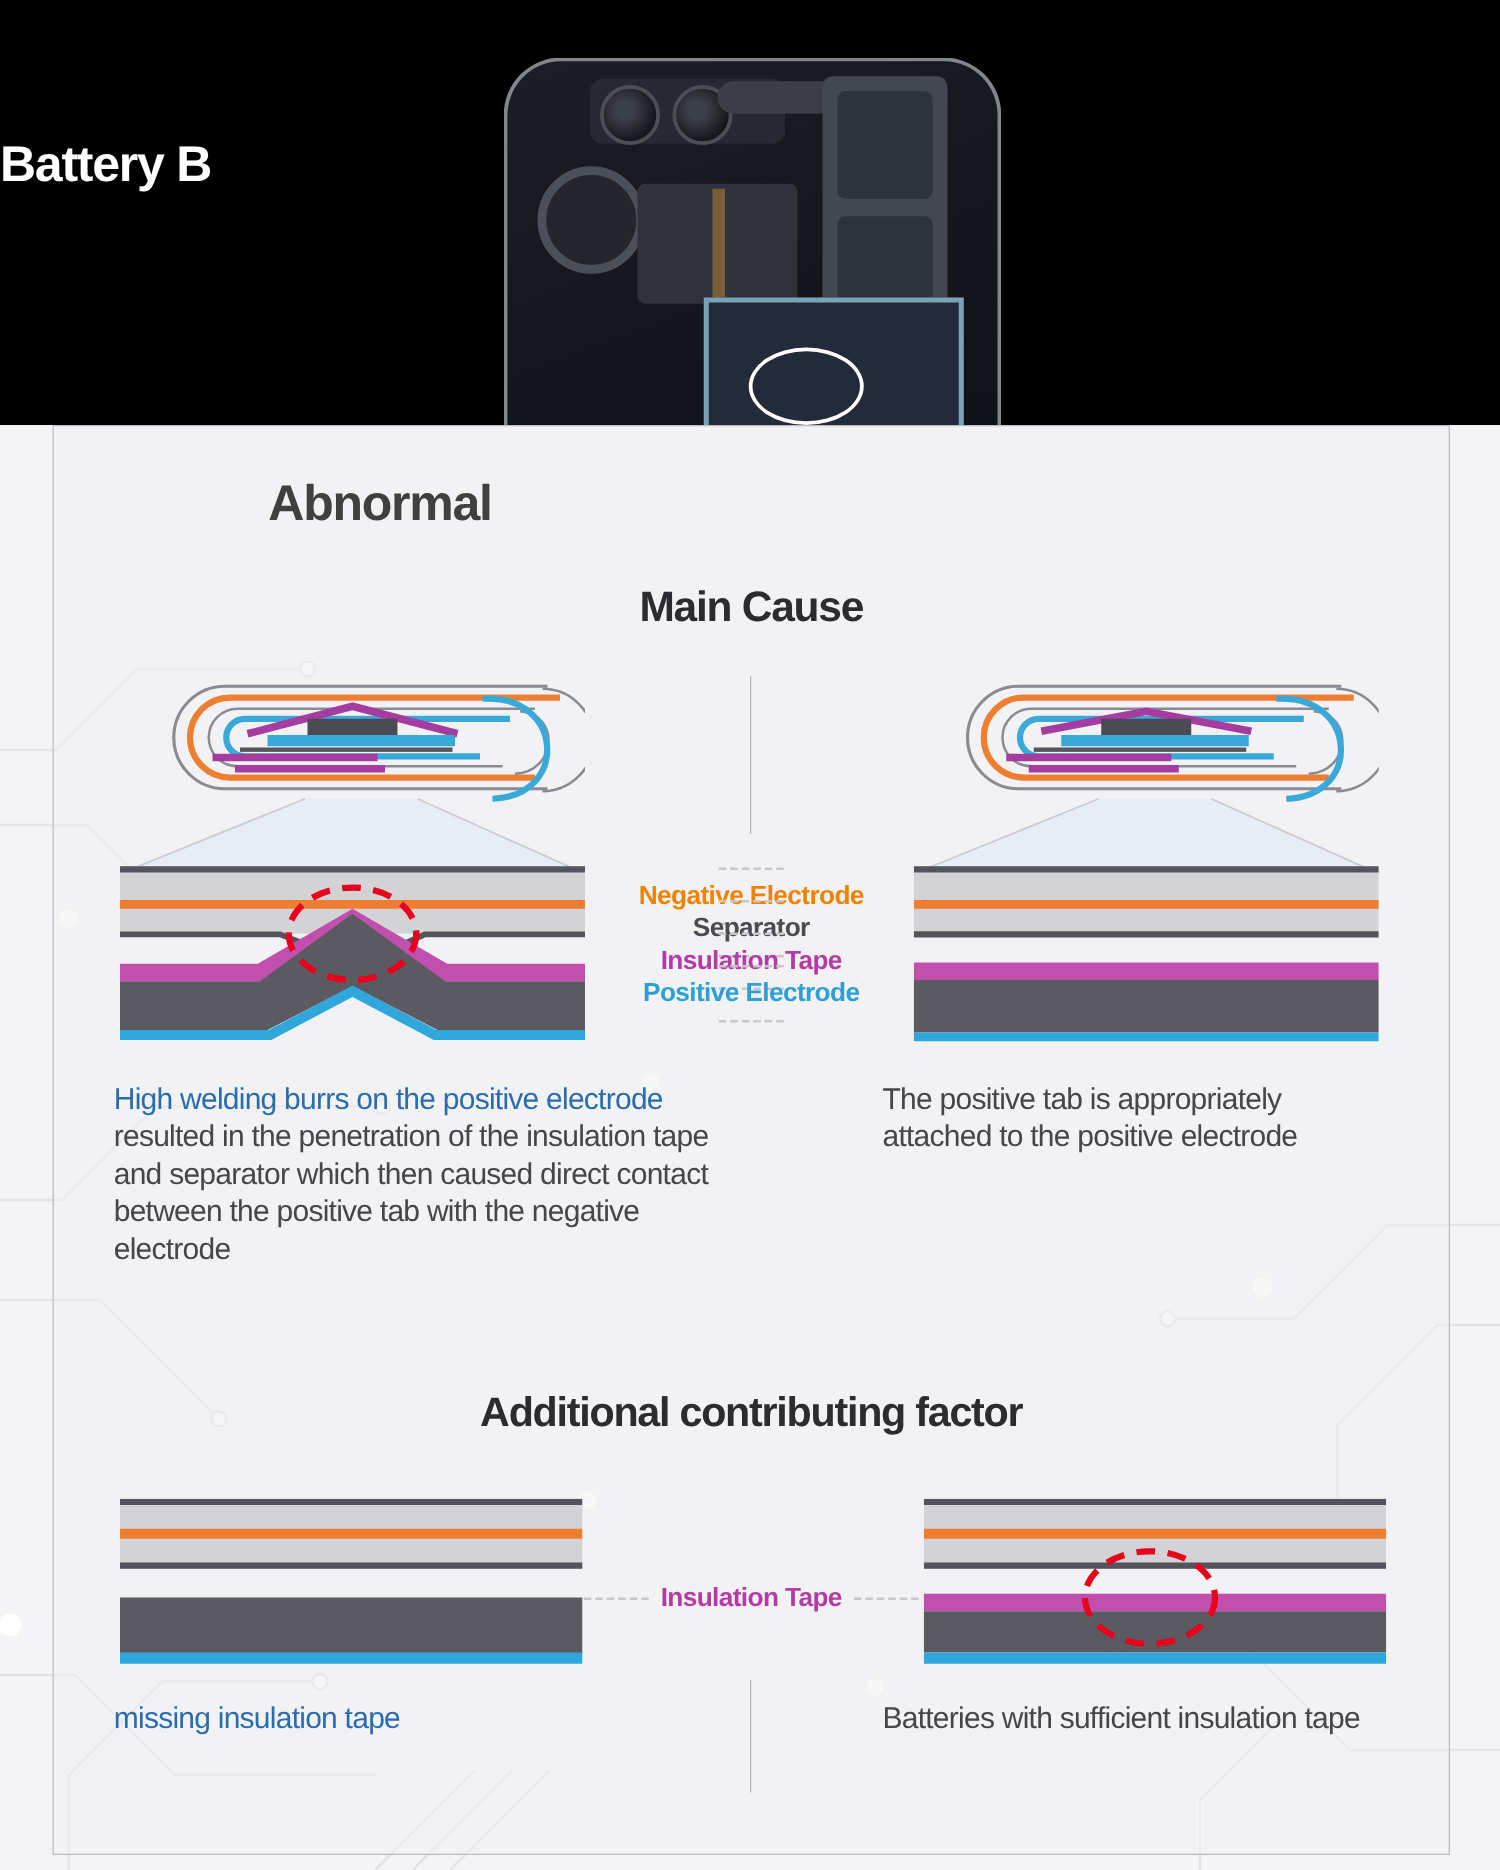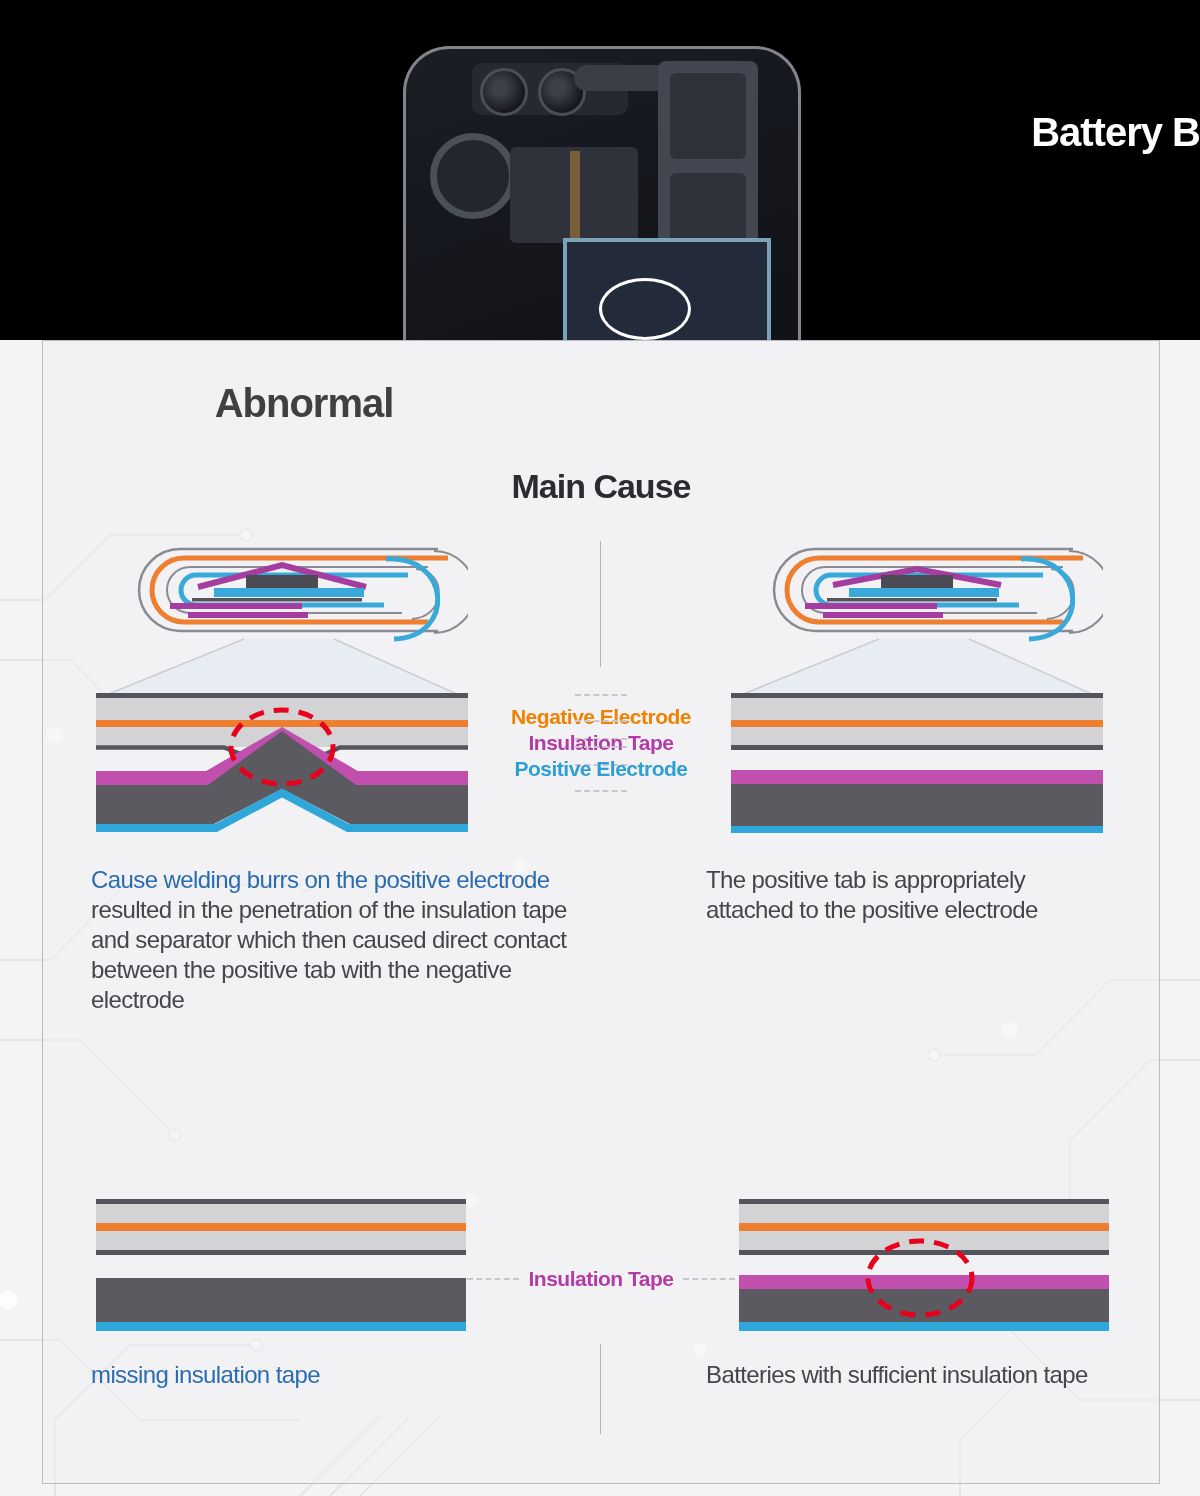--- a/index.html
+++ b/index.html
@@ -21,21 +21,21 @@
   .board-block .inner.a{top:12px;height:86px;}
   .board-block .inner.b{top:112px;height:84px;}
   .coil{position:absolute;left:24px;top:84px;width:72px;height:72px;border-radius:50%;
         background:#23262d;border:7px solid #4b4f58;}
   .mid-block{position:absolute;left:104px;top:98px;width:128px;height:96px;background:#2f323a;border-radius:6px;}
   .gold-strip{position:absolute;left:60px;top:4px;width:10px;height:88px;background:#8a6b3a;opacity:.8;}
   .battery-rect{position:absolute;left:157px;top:189px;width:200px;height:110px;
                 background:#232a3a;border:4px solid #7ba3b8;}
   .highlight-ellipse{position:absolute;left:32px;top:36px;width:86px;height:56px;
                      border:3px solid #fff;border-radius:50%;}
-  .battery-title{position:absolute;left:0;right:0;top:110px;text-align:right;color:#fff;
+  .battery-title{position:absolute;left:0;right:0;top:110px;text-align:left;color:#fff;
                  font-size:40px;font-weight:bold;letter-spacing:-1px;}
 
   
   .lower{position:absolute;left:0;top:340px;width:1200px;height:1156px;background:#f4f4f6;}
   .circuit-bg{position:absolute;left:0;top:0;pointer-events:none;}
   .panel{position:absolute;left:42px;top:0;width:1116px;height:1142px;
          border:1px solid #bbbbc0;background:rgba(240,240,243,0.55);}
 
   .hdr{position:absolute;width:300px;text-align:center;font-size:40px;font-weight:bold;letter-spacing:-1px;}
   .hdr.abn{left:111px;top:40px;color:#404040;}
@@ -205,33 +205,39 @@
       </svg>
 
       <div class="layer-labels">
         <div class="lrow">
           <span class="dash"></span>
           <span class="ltext c-orange">Negative Electrode</span>
           <span class="dash"></span>
         </div>
         <div class="lrow">
           <span class="dash"></span>
+          <span class="ltext c-dark">Separator</span>
+          <span class="dash"></span>
+        </div>
+        <div class="lrow">
+          <span class="dash"></span>
           <span class="ltext c-magenta">Insulation Tape</span>
           <span class="dash"></span>
         </div>
         <div class="lrow">
           <span class="dash"></span>
           <span class="ltext c-blue">Positive Electrode</span>
           <span class="dash"></span>
         </div>
       </div>
 
-      <p class="desc desc-left"><span class="hl">Cause welding burrs on the positive electrode</span><span> resulted in the penetration of the insulation tape and separator which then caused direct contact between the positive tab with the negative electrode</span></p>
+      <p class="desc desc-left"><span class="hl">High welding burrs on the positive electrode</span><span> resulted in the penetration of the insulation tape and separator which then caused direct contact between the positive tab with the negative electrode</span></p>
       <p class="desc desc-right">The positive tab is appropriately attached to the positive electrode</p>
 
+      <div class="section-title additional-title">Additional contributing factor</div>
 
       <svg class="low-svg left" viewBox="0 0 370 134">
         <rect x="0" y="2" width="370" height="54" fill="#d3d3d6"></rect>
         <rect x="0" y="0" width="370" height="5" fill="#54545c"></rect>
         <rect x="0" y="24" width="370" height="8" fill="#ee7f31"></rect>
         <rect x="0" y="51" width="370" height="5" fill="#54545c"></rect>
         <rect x="0" y="79" width="370" height="45" fill="#5a5a60"></rect>
         <rect x="0" y="123" width="370" height="9" fill="#2fa7db"></rect>
       </svg>
 

